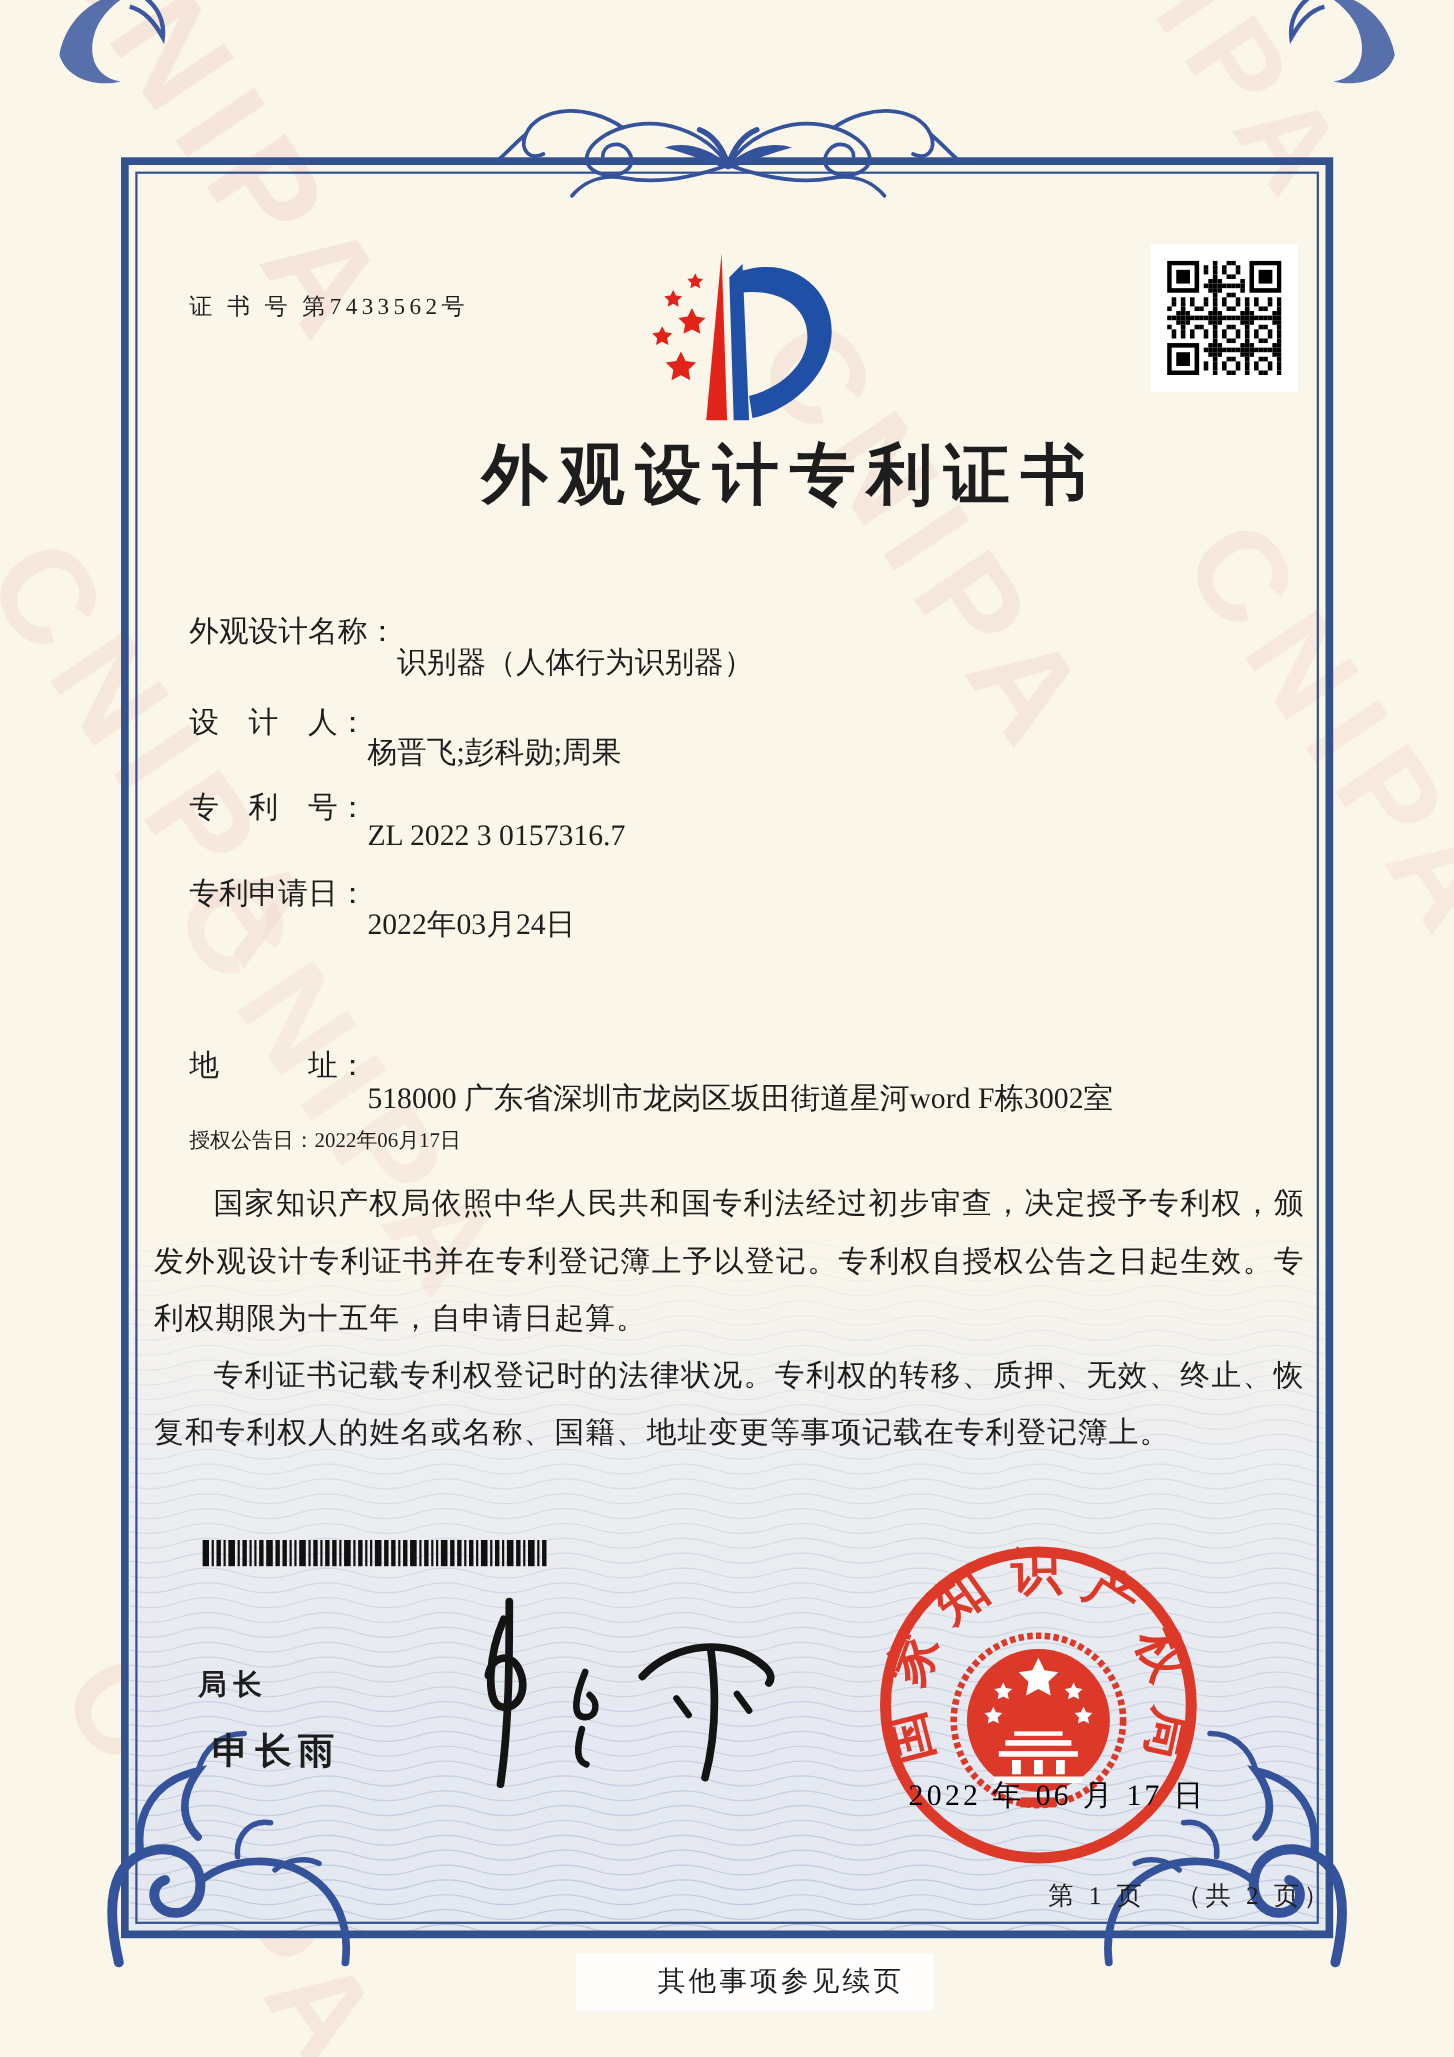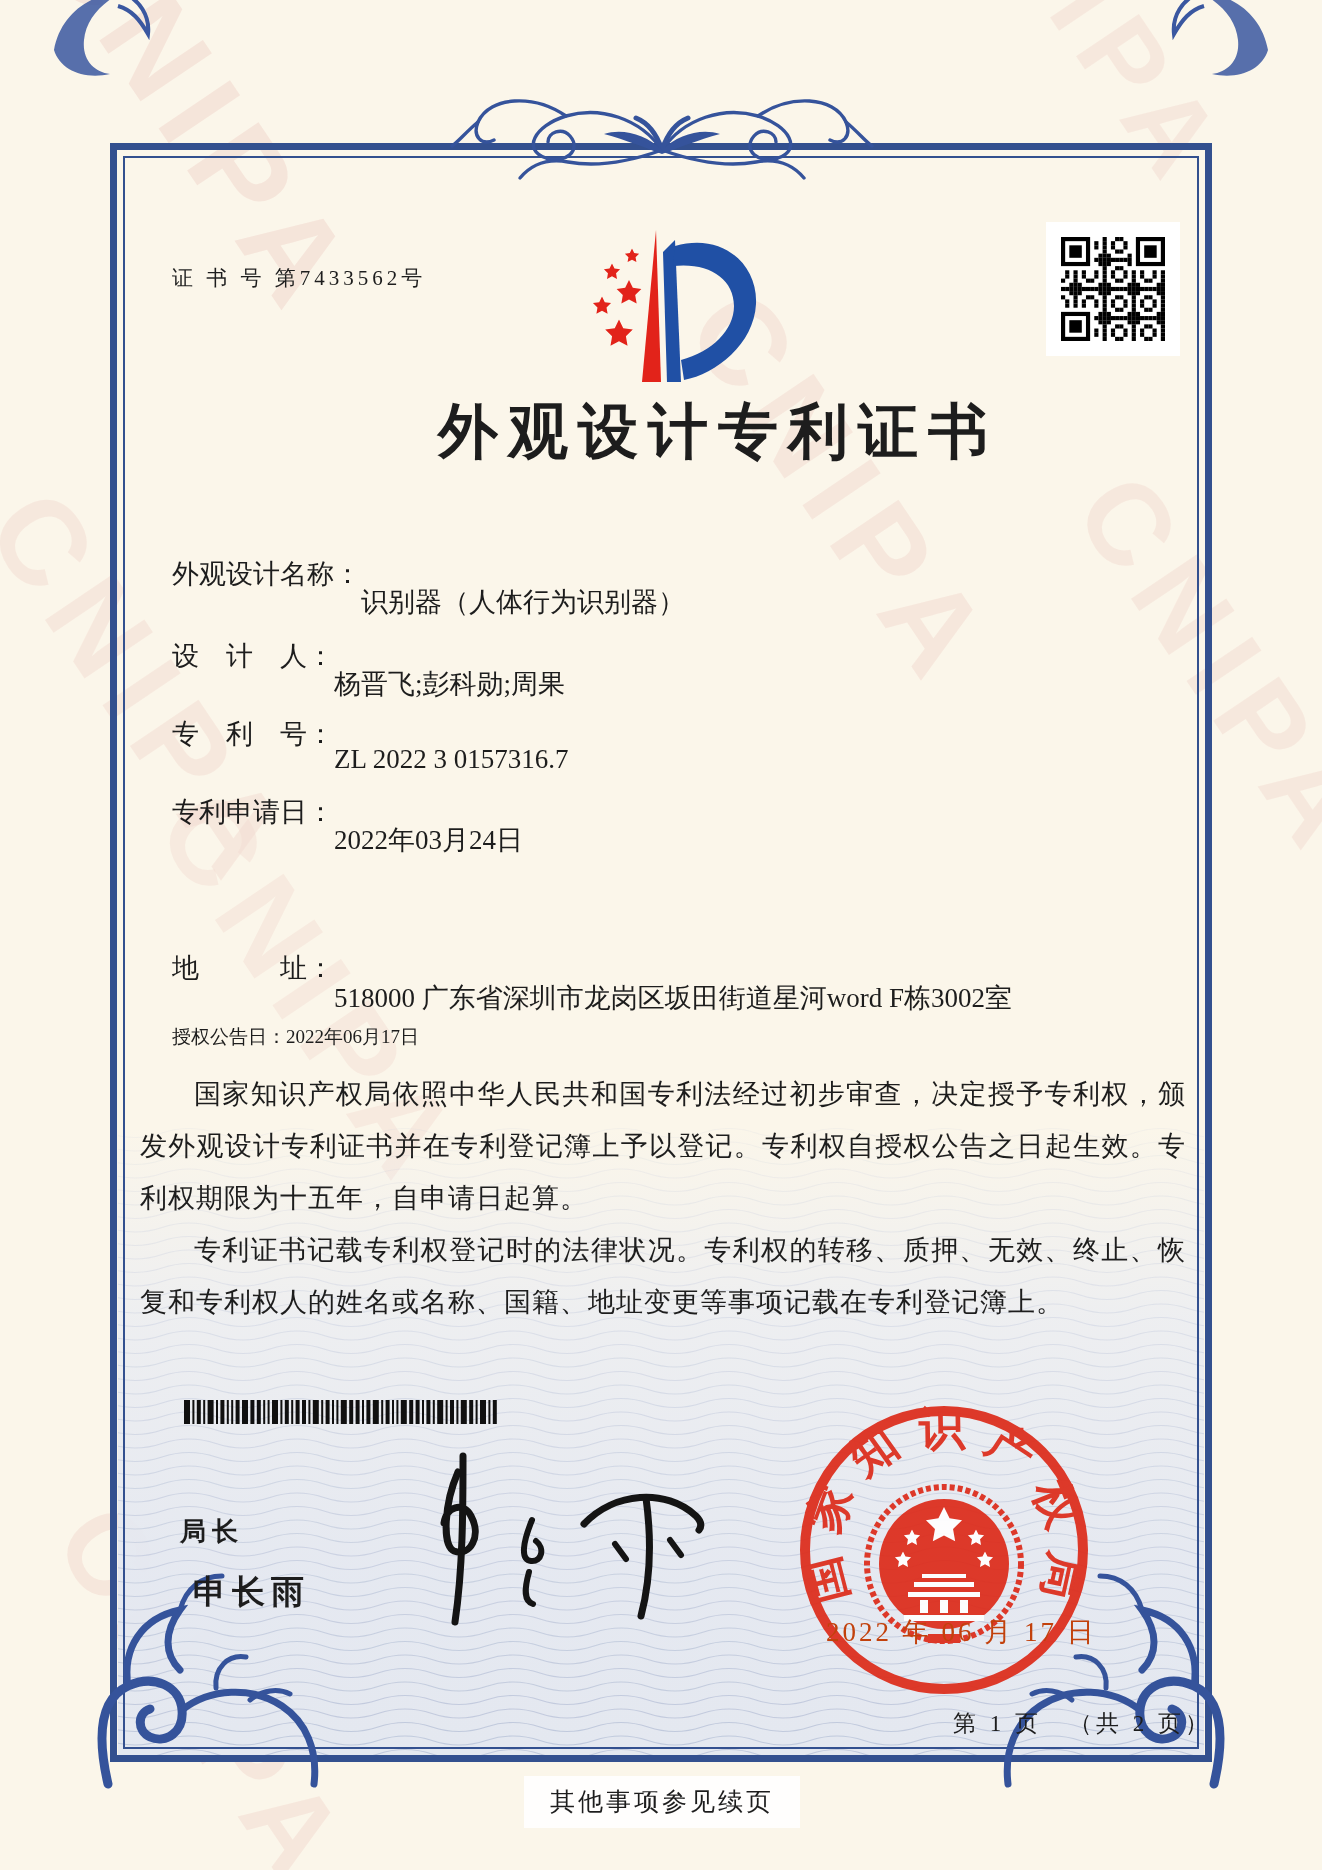--- a/index.html
+++ b/index.html
@@ -38,25 +38,25 @@
       font-size:27px;line-height:52px;text-align:justify;letter-spacing:1px;}
   .body-text p{margin:0;text-indent:2em;}
   
   .barcode{position:absolute;left:184px;top:1400px;z-index:5;}
   .signer-role{position:absolute;left:180px;top:1514px;z-index:5;font-size:26px;font-weight:bold;
       font-family:"Liberation Sans","DejaVu Sans",sans-serif;letter-spacing:6px;}
   .signer-name{position:absolute;left:193px;top:1570px;z-index:5;font-size:33px;font-weight:bold;
       font-family:"Liberation Sans","DejaVu Sans",sans-serif;letter-spacing:6px;}
   .signature{position:absolute;left:362px;top:1450px;z-index:6;}
   .seal{position:absolute;left:796px;top:1402px;z-index:6;opacity:.93;}
-  .seal-date{position:absolute;left:826px;top:1614px;z-index:7;font-size:27px;letter-spacing:3px;color:#c2410c;}
+  .seal-date{position:absolute;left:826px;top:1614px;z-index:7;font-size:27px;letter-spacing:3px;color:#000000;}
   .page-info{position:absolute;left:110px;top:1708px;width:1102px;text-align:right;z-index:5;
       font-size:23px;letter-spacing:4px;}
   .note-box{position:absolute;left:524px;top:1776px;width:276px;height:52px;z-index:5;
-      background:rgba(255,255,255,.9);text-align:center;line-height:52px;font-size:25px;letter-spacing:3px;}
+      background:rgba(255,255,255,.9);text-align:center;line-height:52px;font-size:25px;letter-spacing:3px;padding-left:48px;}
 </style>
 </head>
 <body>
 
 <div class="page">
 
   <svg width="0" height="0" style="position:absolute" aria-hidden="true">
     <defs>
       <symbol id="star5" viewBox="-10 -10 20 20">
         <polygon points="0,-10 2.94,-4.05 9.51,-3.09 4.76,1.55 5.88,8.09 0,5 -5.88,8.09 -4.76,1.55 -9.51,-3.09 -2.94,-4.05"></polygon>

